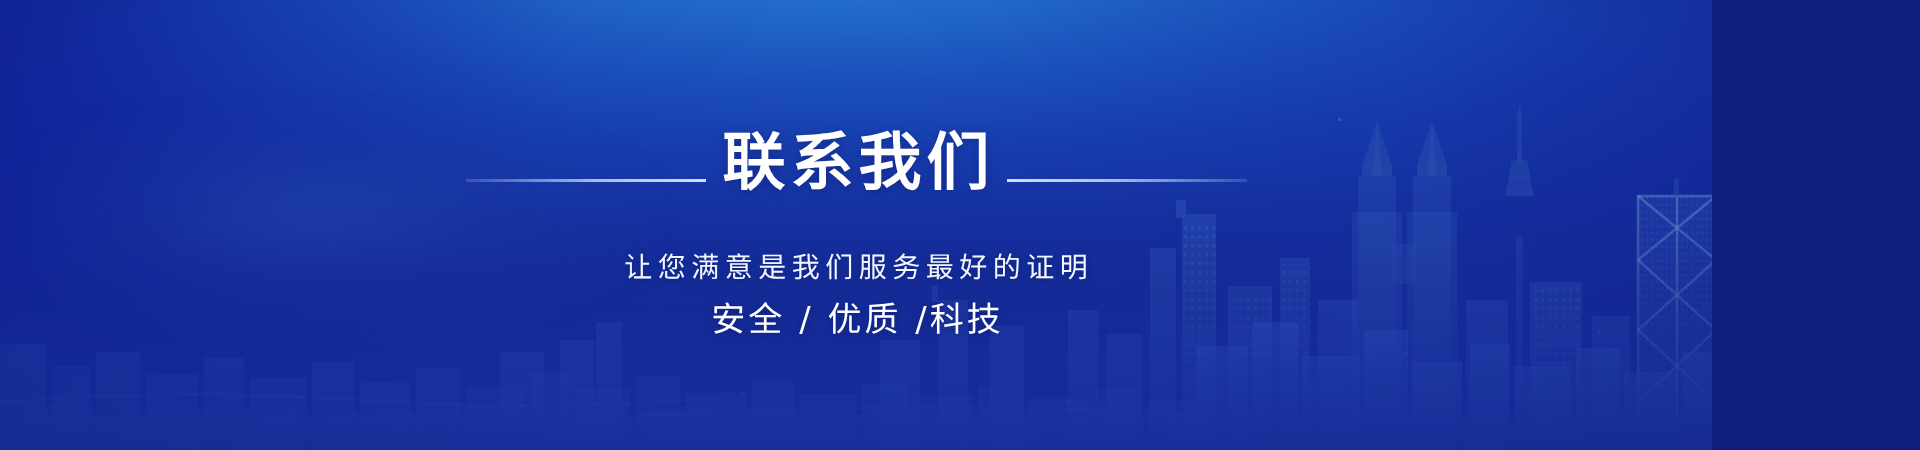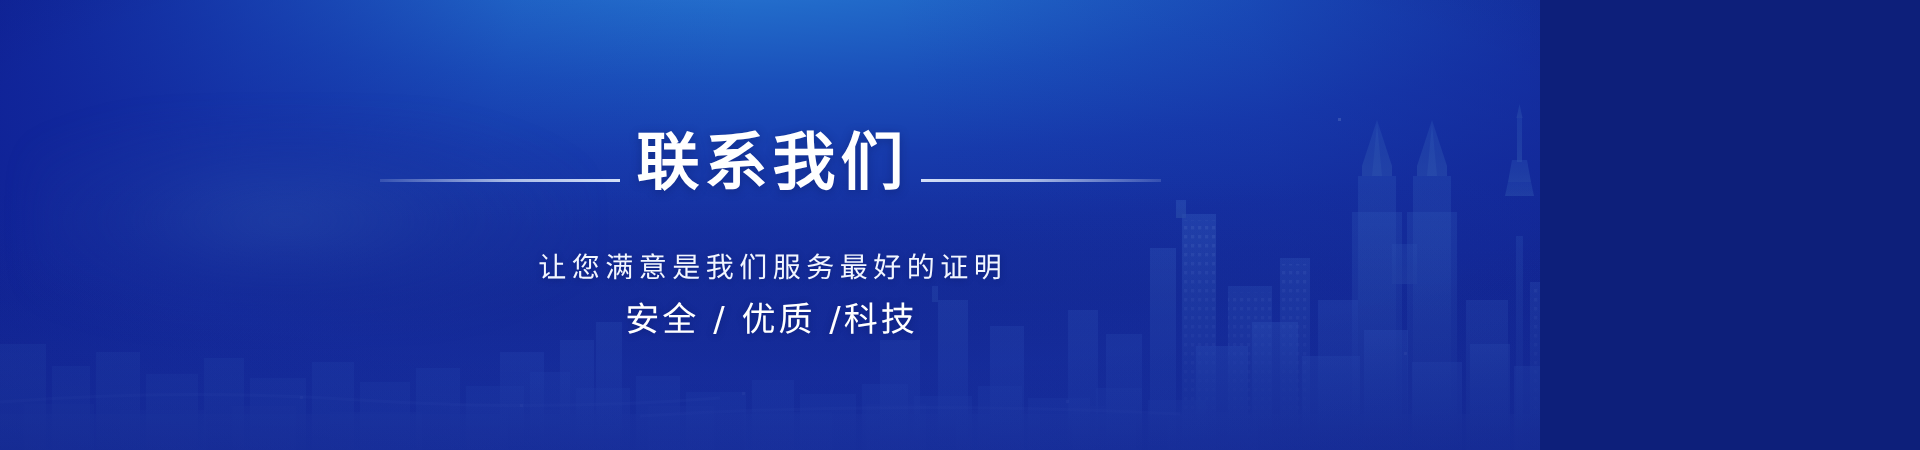--- a/index.html
+++ b/index.html
@@ -6,21 +6,21 @@
   * { margin:0; padding:0; box-sizing:border-box; }
   html, body {
     width:1920px; height:450px;
     overflow:hidden;
     background:#0d1f7a;
     font-family:"Liberation Sans","DejaVu Sans",sans-serif;
   }
 
   .banner {
     position:relative;
-    width:1540px; height:450px;
+    width:1712px; height:450px;
     overflow:hidden;
     isolation:isolate;
   }
 
   
   .bg-base {
     position:absolute; inset:0;
     background:
       radial-gradient(120% 90% at 46% -12%, #2f7fd8 0%, #2169c9 16%, #1a4fba 34%, #173bac 52%, #15309f 70%, #132a92 100%);
   }

